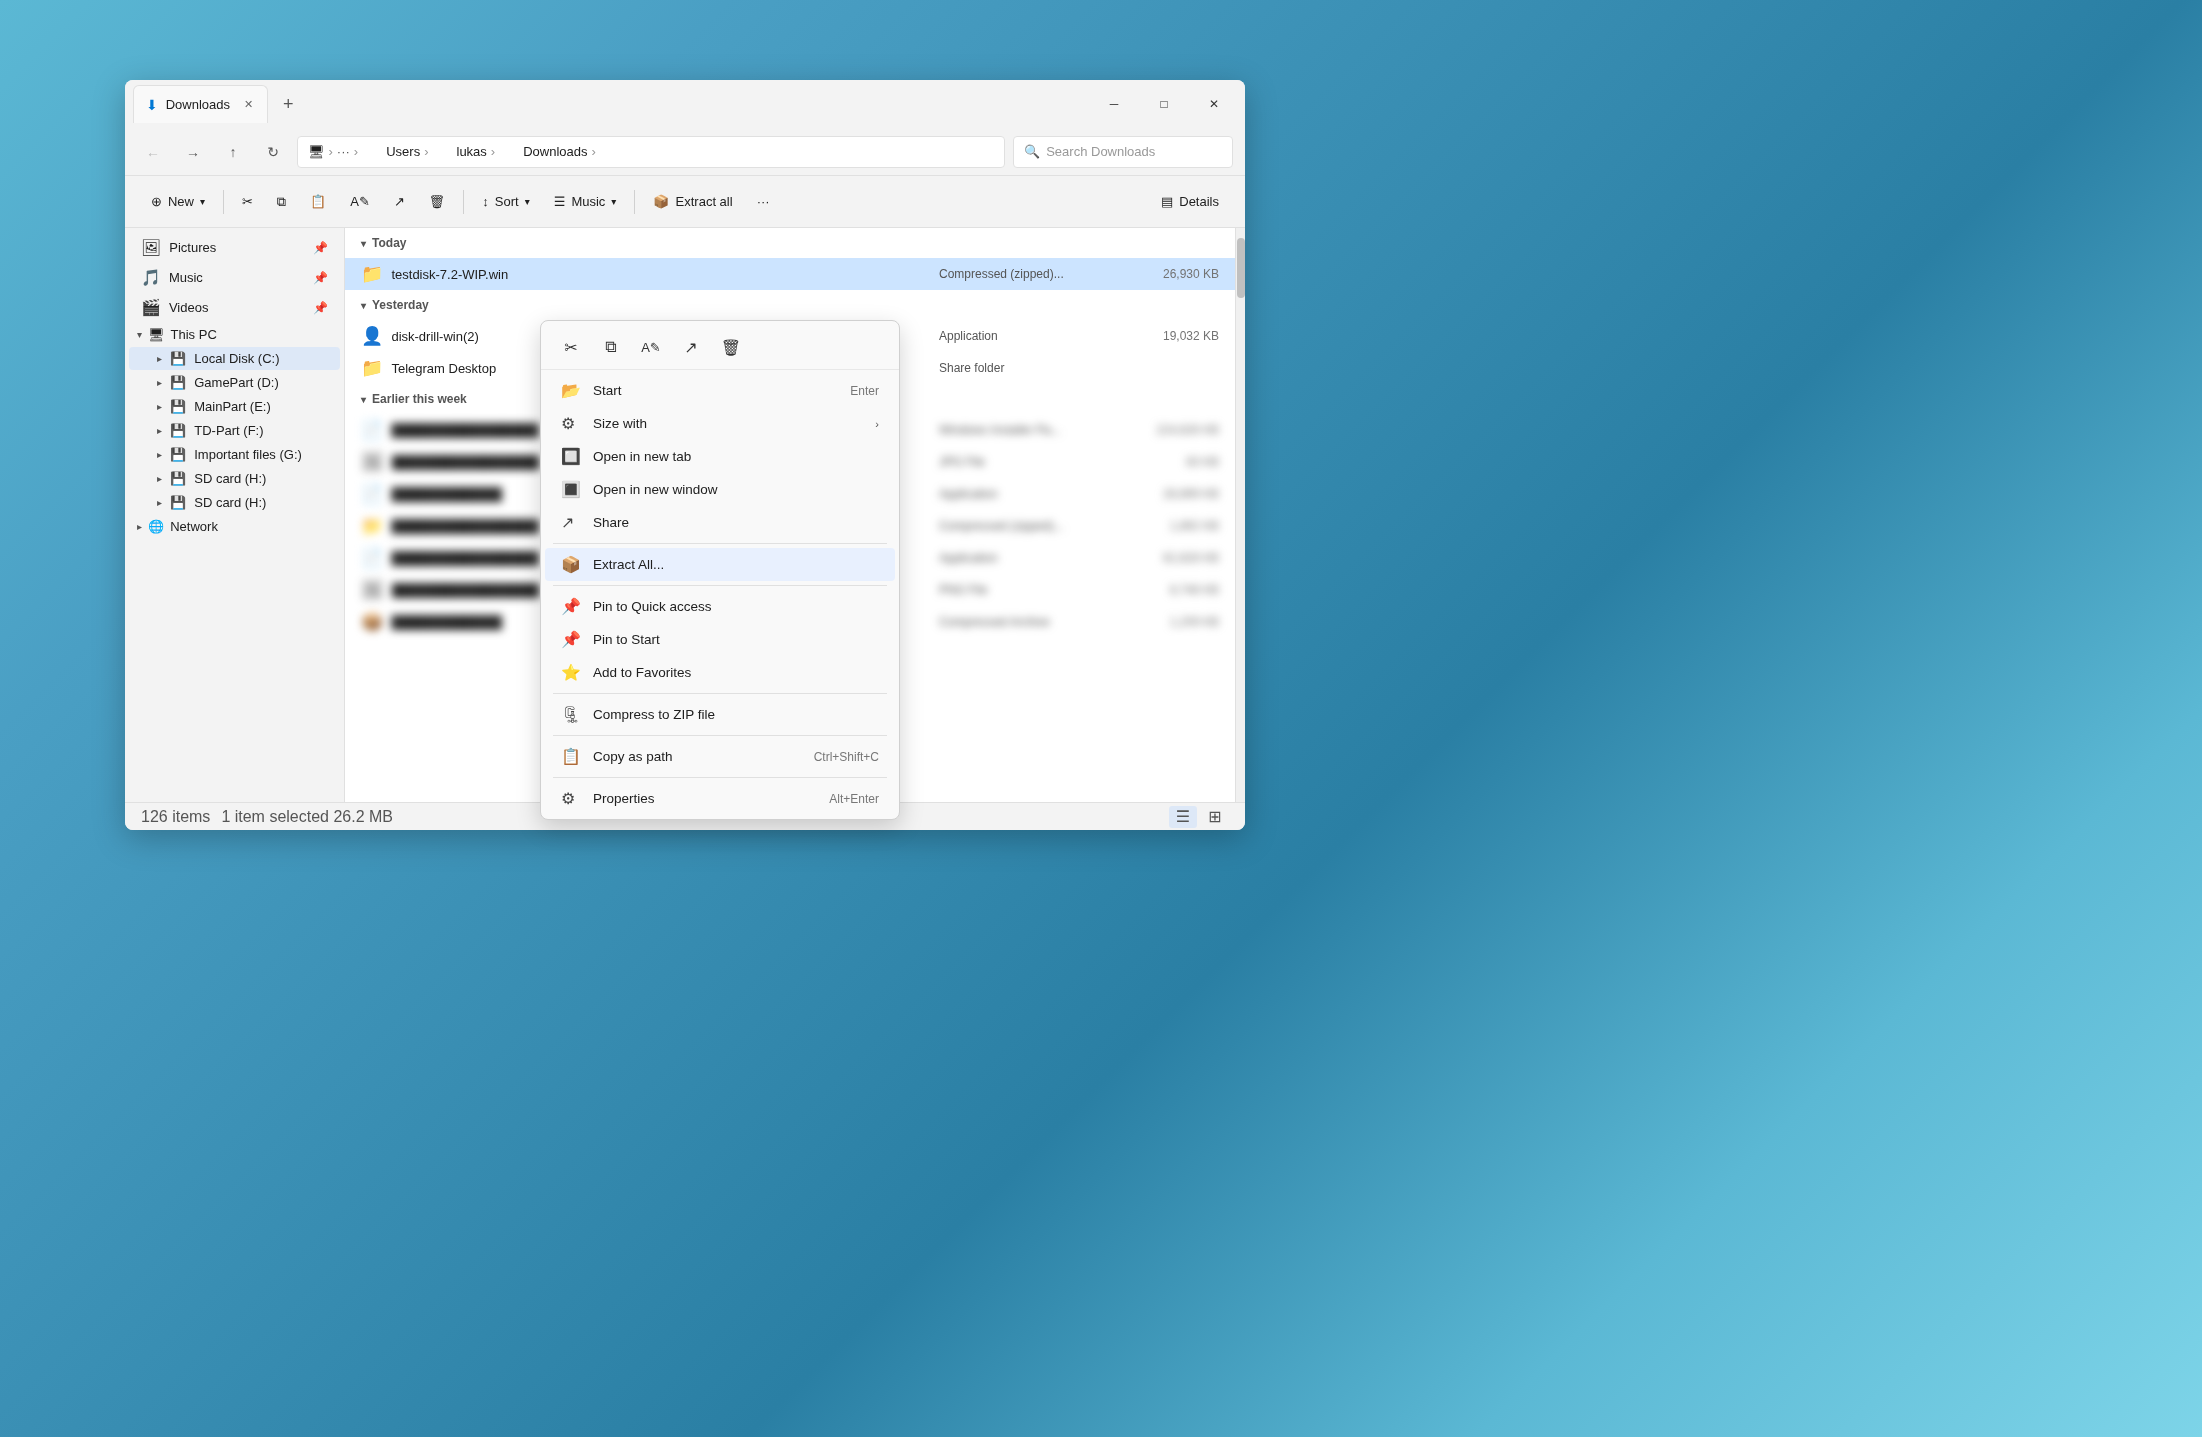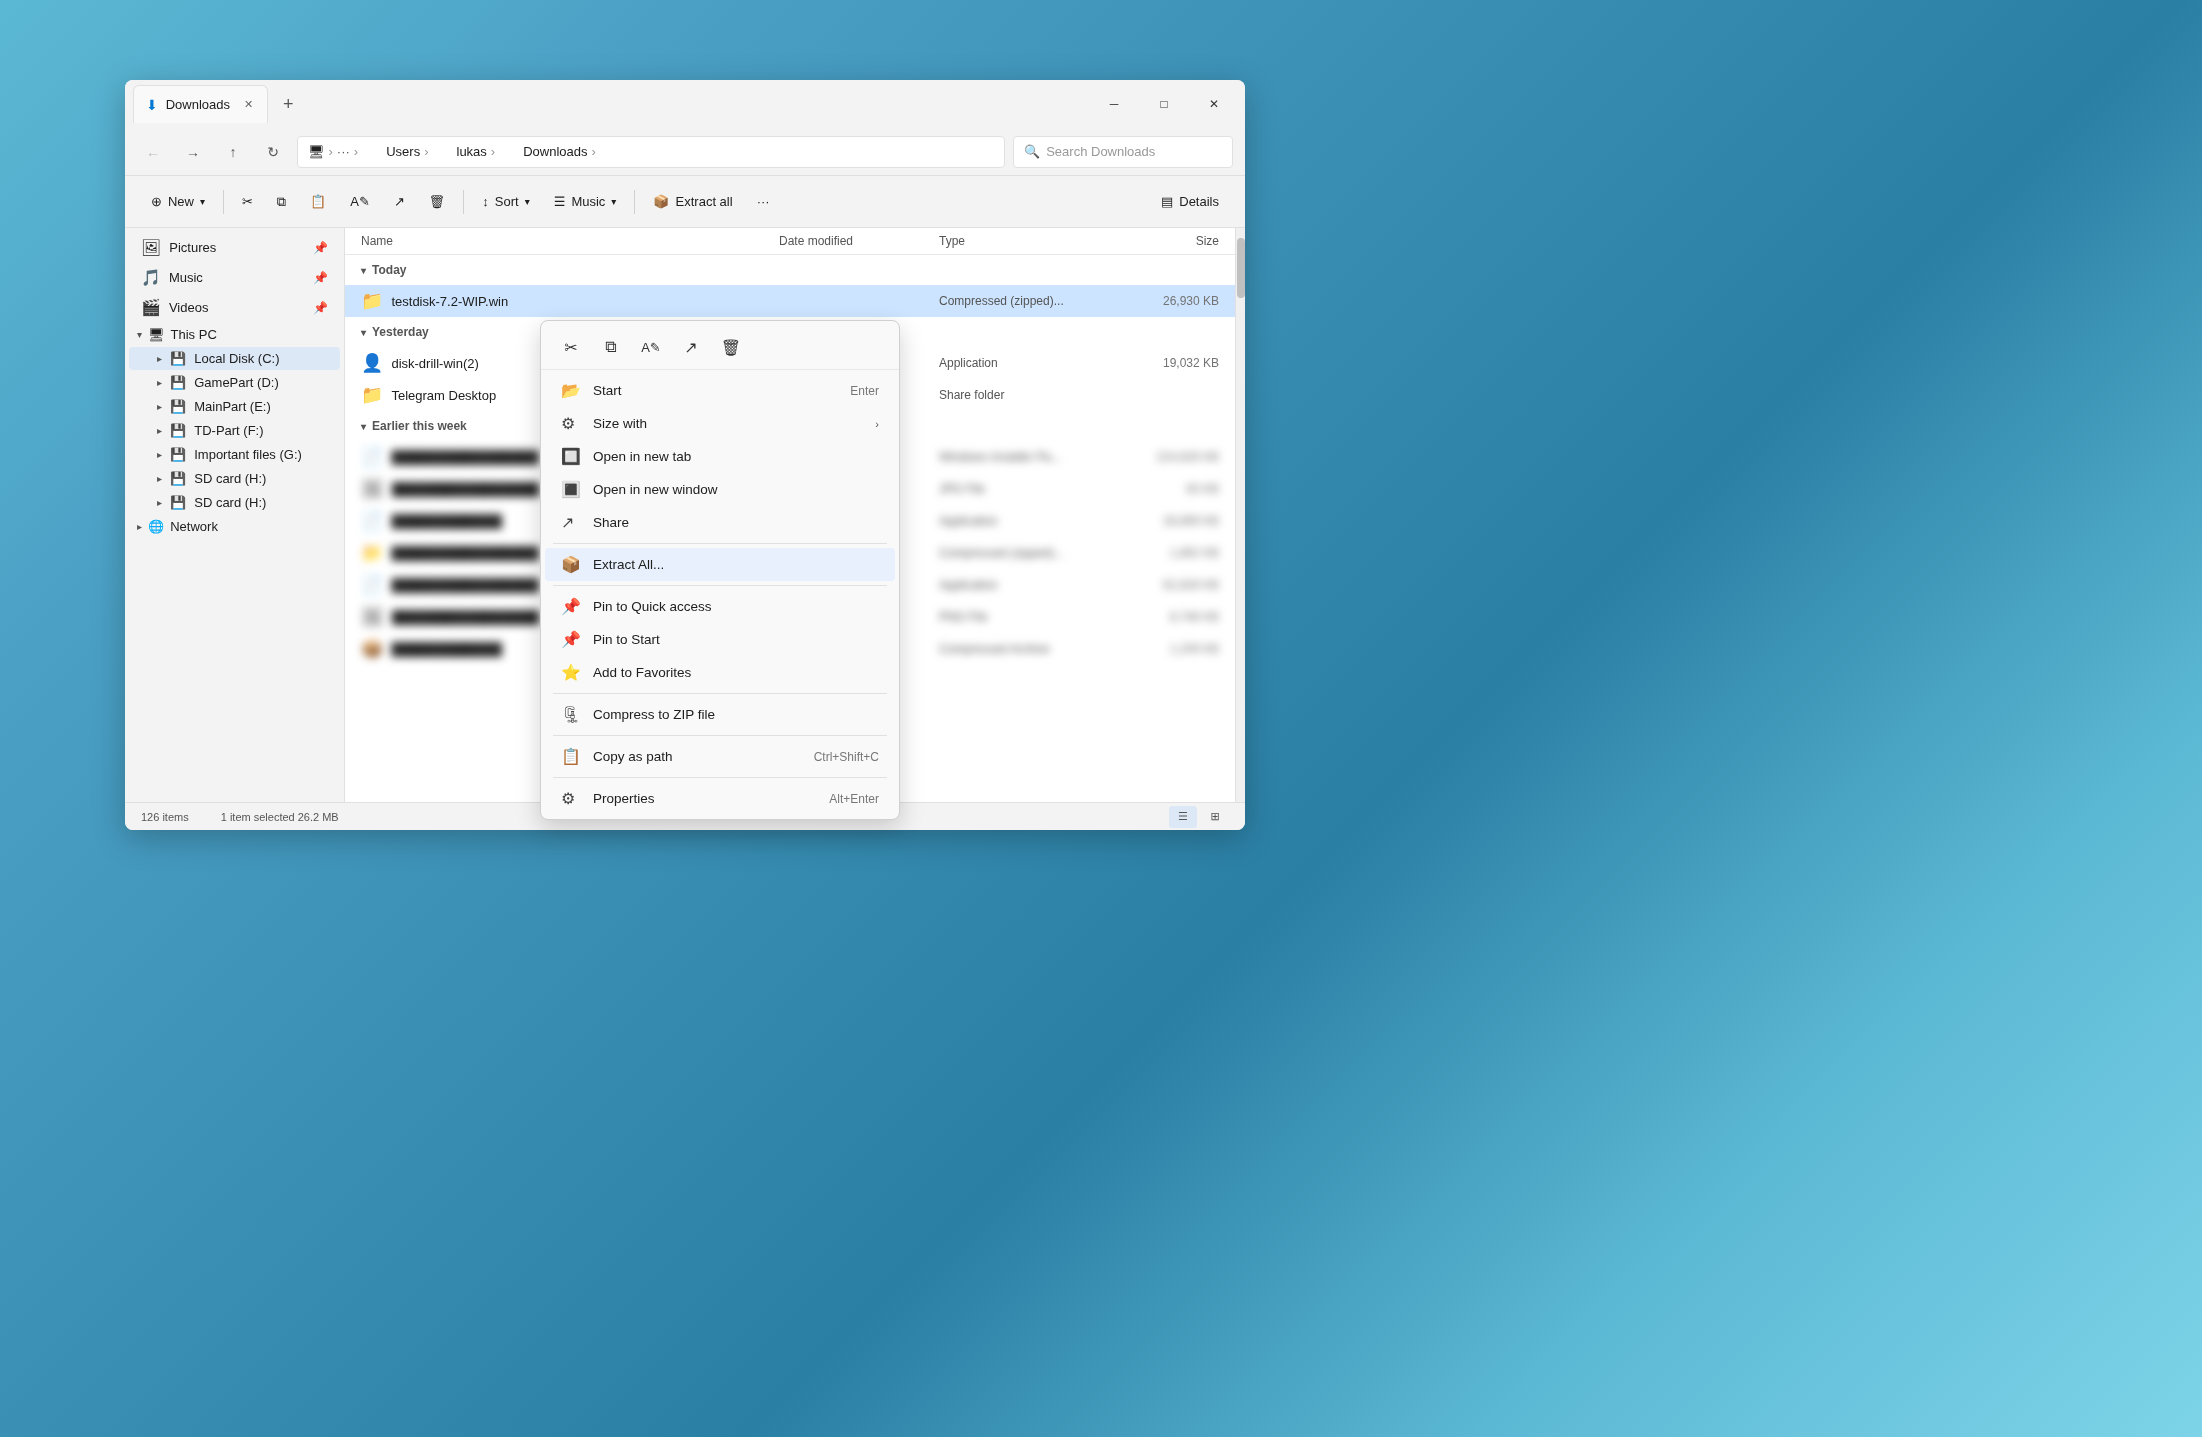--- a/index.html
+++ b/index.html
@@ -286,23 +286,23 @@
     .file-size { width: 120px; font-size: 12px; color: #737373; text-align: right; }
 
     
     .status-bar {
       height: 28px;
       background: #f3f3f3;
       border-top: 1px solid #e0e0e0;
       display: flex;
       align-items: center;
       padding: 0 16px;
-      font-size: 11px;
+      font-size: 16px;
       color: #555;
-      gap: 32px;
+      gap: 11px;
       flex-shrink: 0;
     }
     .status-right {
       margin-left: auto;
       display: flex;
       gap: 4px;
     }
     .view-toggle-btn {
       width: 28px;
       height: 22px;
@@ -550,26 +550,20 @@
       </div>
 
       <div class="sidebar-group-header">
         <span class="expand-arrow">▸</span>
         <span>🌐</span>
         <span>Network</span>
       </div>
     </div>
 
     <div class="file-list">
-      <div class="file-list-header">
-        <span class="col-name">Name</span>
-        <span class="col-date">Date modified</span>
-        <span class="col-type">Type</span>
-        <span class="col-size">Size</span>
-      </div>
 
       <div class="group-header">
         <span class="group-expand">▾</span>
         <span>Today</span>
       </div>
       <div class="file-row selected">
         <span class="file-icon">📁</span>
         <span class="file-name">testdisk-7.2-WIP.win</span>
         <span class="file-date"></span>
         <span class="file-type">Compressed (zipped)...</span>

